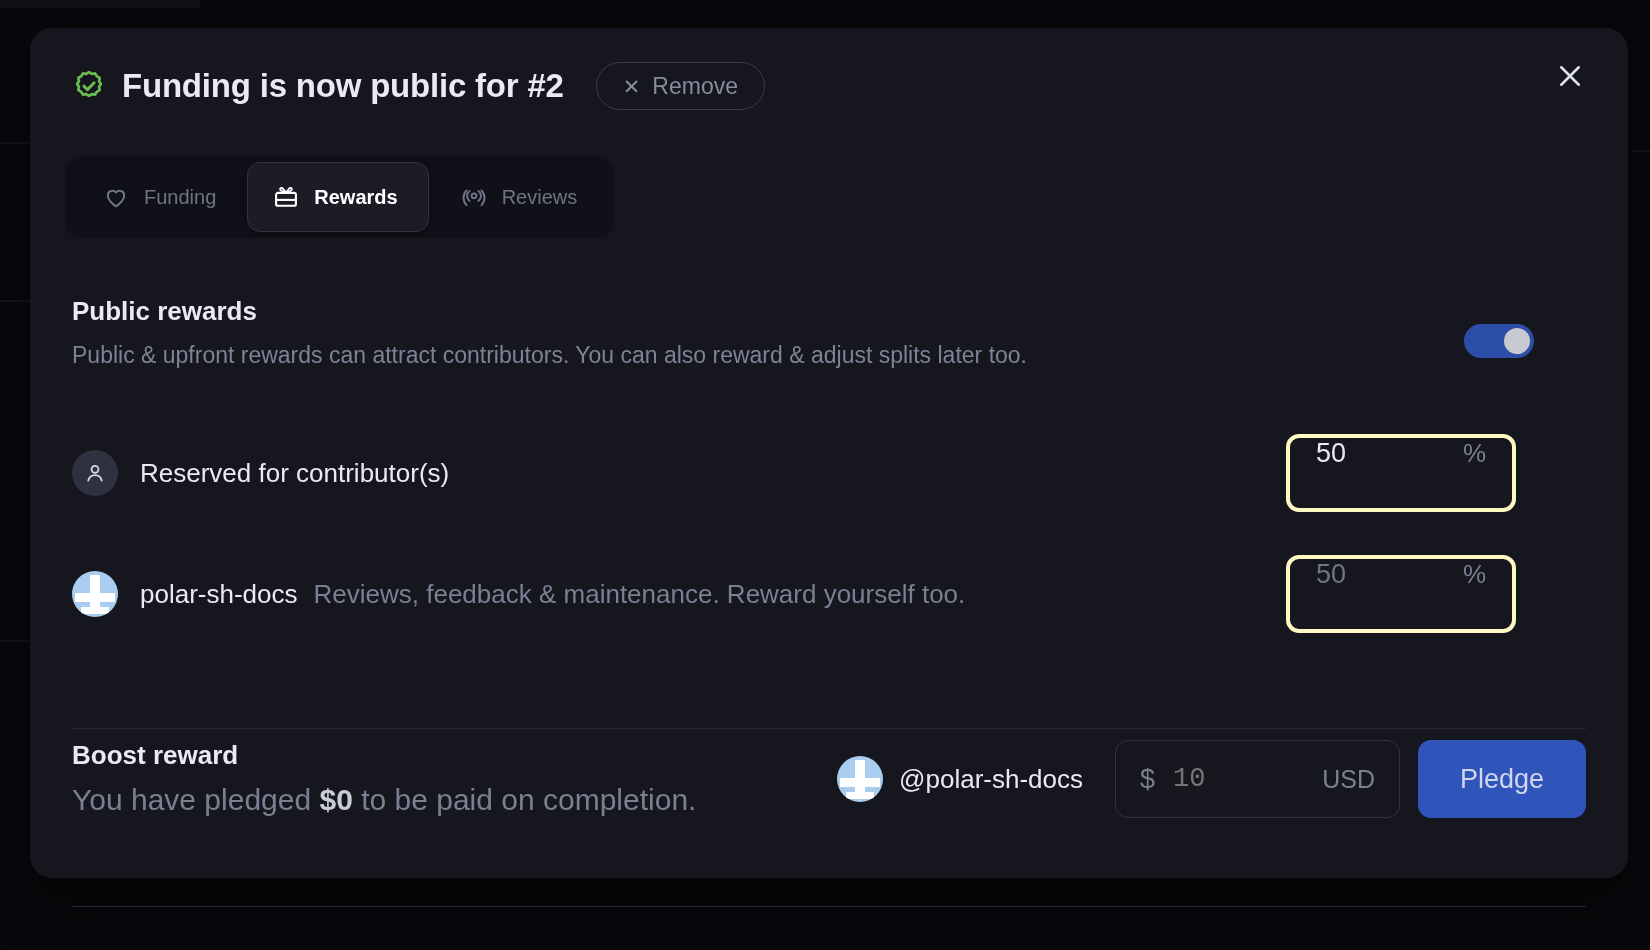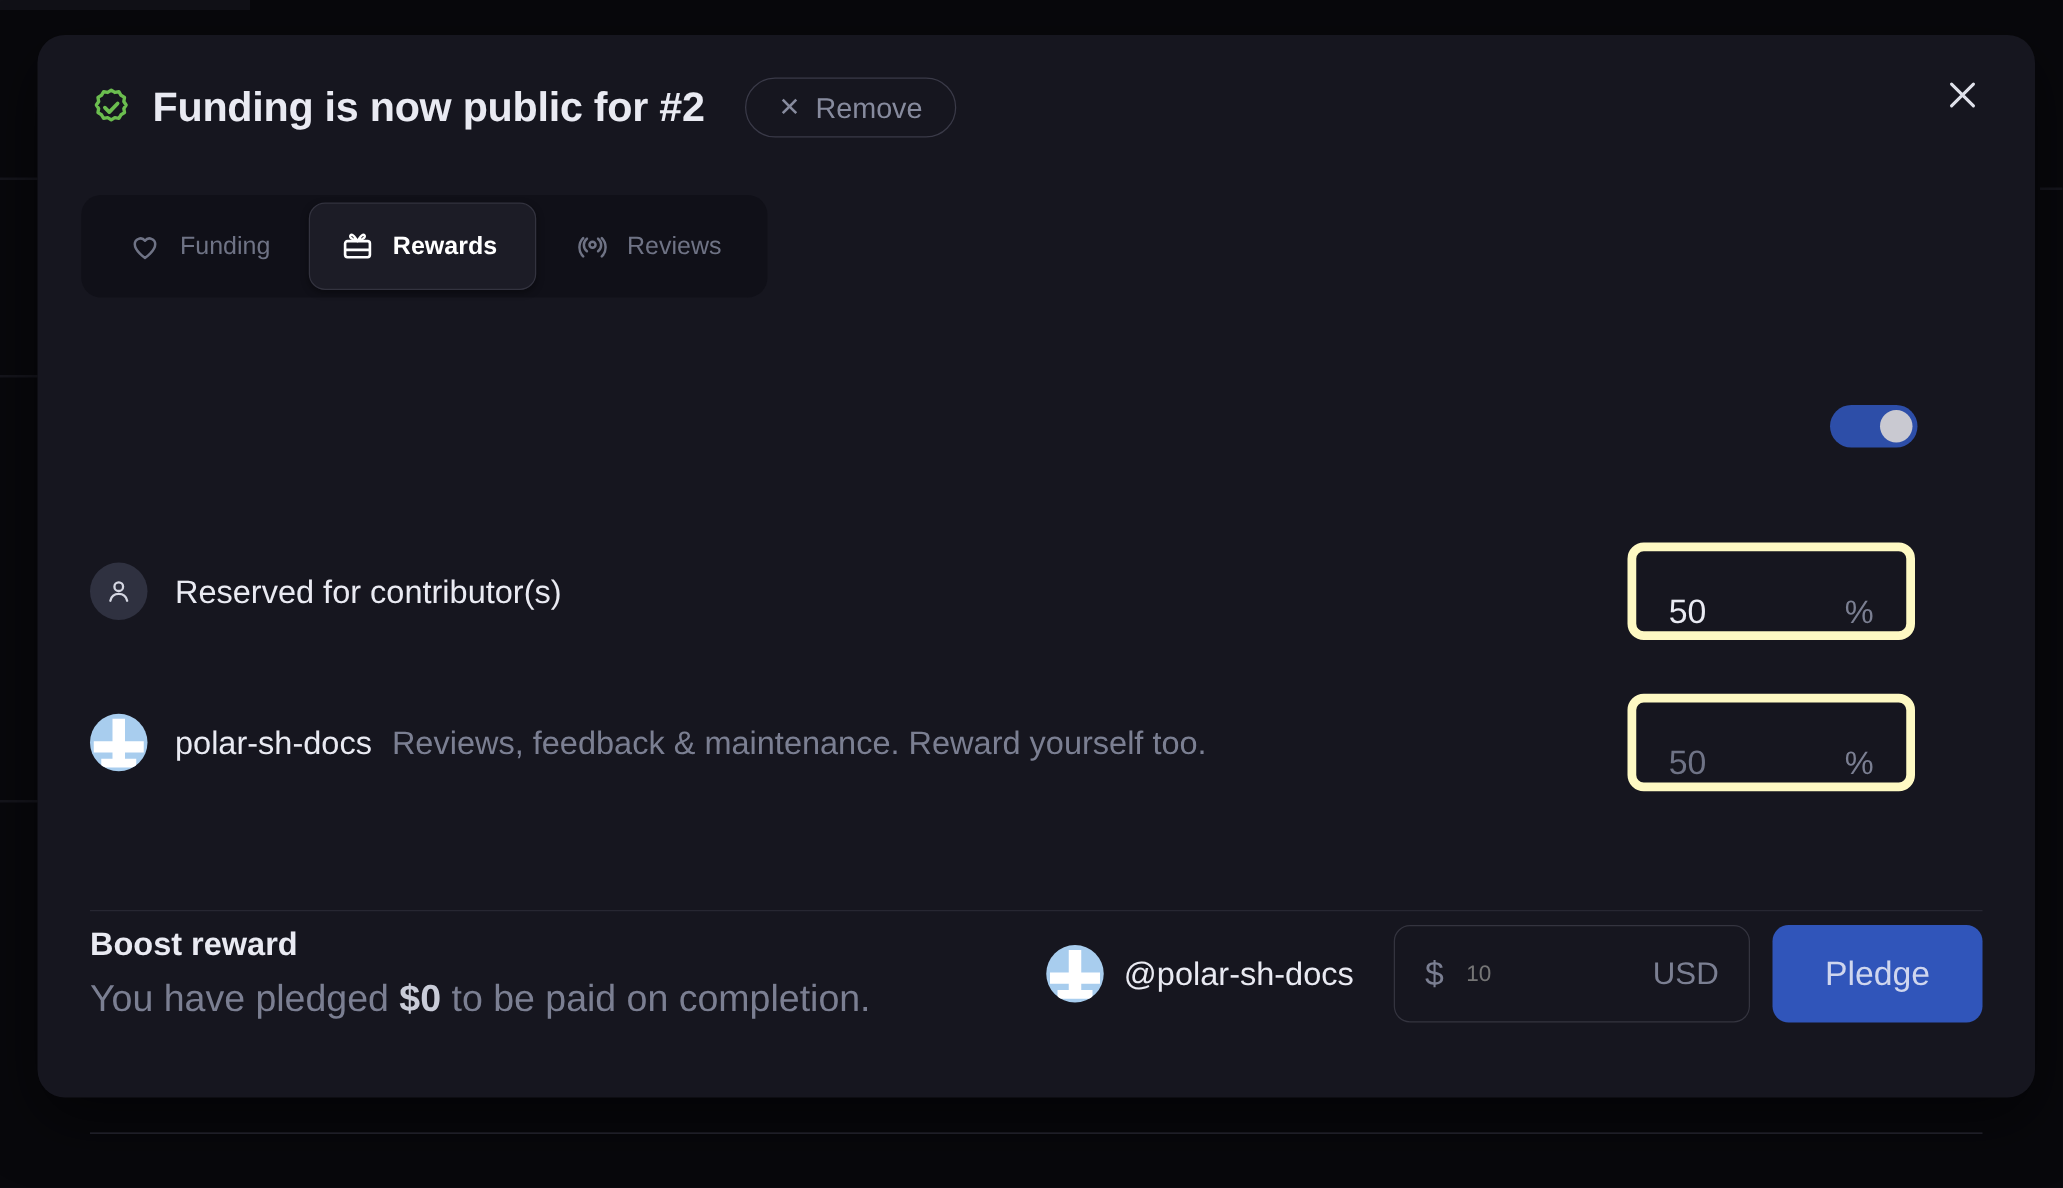--- a/index.html
+++ b/index.html
@@ -176,25 +176,25 @@
     white-space: nowrap;
   }
   .row-sub {
     margin-left: 16px;
     font-size: 26px;
     color: #7b7f92;
     white-space: nowrap;
   }
   .pct-field {
     position: absolute;
-    right: 54px;
+    right: 70px;
     width: 230px; height: 78px;
-    border: 7px solid #fef9c3;
+    border: 4px solid #fef9c3;
     border-radius: 13px;
-    display: flex; align-items: flex-end;
+    display: flex; align-items: flex-start;
     background: transparent;
   }
   .pct-value {
     margin-left: 26px;
     font-size: 27px;
     color: #e9eaf2;
     flex: 1 1 auto;
     background: transparent; border: none; outline: none;
     font-family: "Liberation Sans", sans-serif;
     width: 100px;
@@ -237,23 +237,23 @@
   .boost-handle { font-size: 26px; color: #e9eaf2; white-space: nowrap; }
   .amount-field {
     width: 285px; height: 78px;
     border: 1px solid #34343f;
     border-radius: 13px;
     display: flex; align-items: center;
   }
   .amount-symbol { margin-left: 24px; font-size: 27px; color: #7b7f92; }
   .amount-value {
     margin-left: 18px; flex: 1 1 auto;
-    font-size: 18px; color: #6f7386;
+    font-size: 27px; color: #6f7386;
     background: transparent; border: none; outline: none;
-    font-family: Liberation Sans, sans-serif;
+    font-family: Liberation Mono, monospace;
     width: 80px;
   }
   .amount-currency { margin-right: 24px; font-size: 25px; color: #7b7f92; }
   .pledge-button {
     width: 168px; height: 78px;
     border-radius: 13px;
     background: #3055ba;
     color: #cfd6ee;
     font-size: 27px;
     border: none; cursor: pointer;
@@ -312,20 +312,24 @@
         <circle cx="12" cy="11" r="2.1" fill="none" stroke="#6f7385" stroke-width="1.7"></circle>
         <path d="M8.2 15.4a5.4 5.4 0 0 1 0-8.6" fill="none" stroke="#6f7385" stroke-width="1.7" stroke-linecap="round"></path>
         <path d="M15.8 6.8a5.4 5.4 0 0 1 0 8.6" fill="none" stroke="#6f7385" stroke-width="1.7" stroke-linecap="round"></path>
         <path d="M5.6 19a9 9 0 0 1 0-12.6" fill="none" stroke="#6f7385" stroke-width="1.7" stroke-linecap="round"></path>
         <path d="M18.4 6.4a9 9 0 0 1 0 12.6" fill="none" stroke="#6f7385" stroke-width="1.7" stroke-linecap="round"></path>
       </svg>
       <span>Reviews</span>
     </button>
   </div>
 
+  <div class="section-public">
+    <div class="section-title">Public rewards</div>
+    <div class="section-desc">Public &amp; upfront rewards can attract contributors. You can also reward &amp; adjust splits later too.</div>
+  </div>
 
   <button class="toggle">
     <span class="knob"></span>
   </button>
 
   <div class="split-row row-contributors">
     <div class="avatar-generic">
       <svg width="26" height="26" viewBox="0 0 24 24">
         <circle cx="12" cy="8.6" r="3.2" fill="none" stroke="#d5d7e2" stroke-width="1.7"></circle>
         <path d="M5.8 19c.8-3.3 3.3-5 6.2-5s5.4 1.7 6.2 5" fill="none" stroke="#d5d7e2" stroke-width="1.7" stroke-linecap="round"></path>

